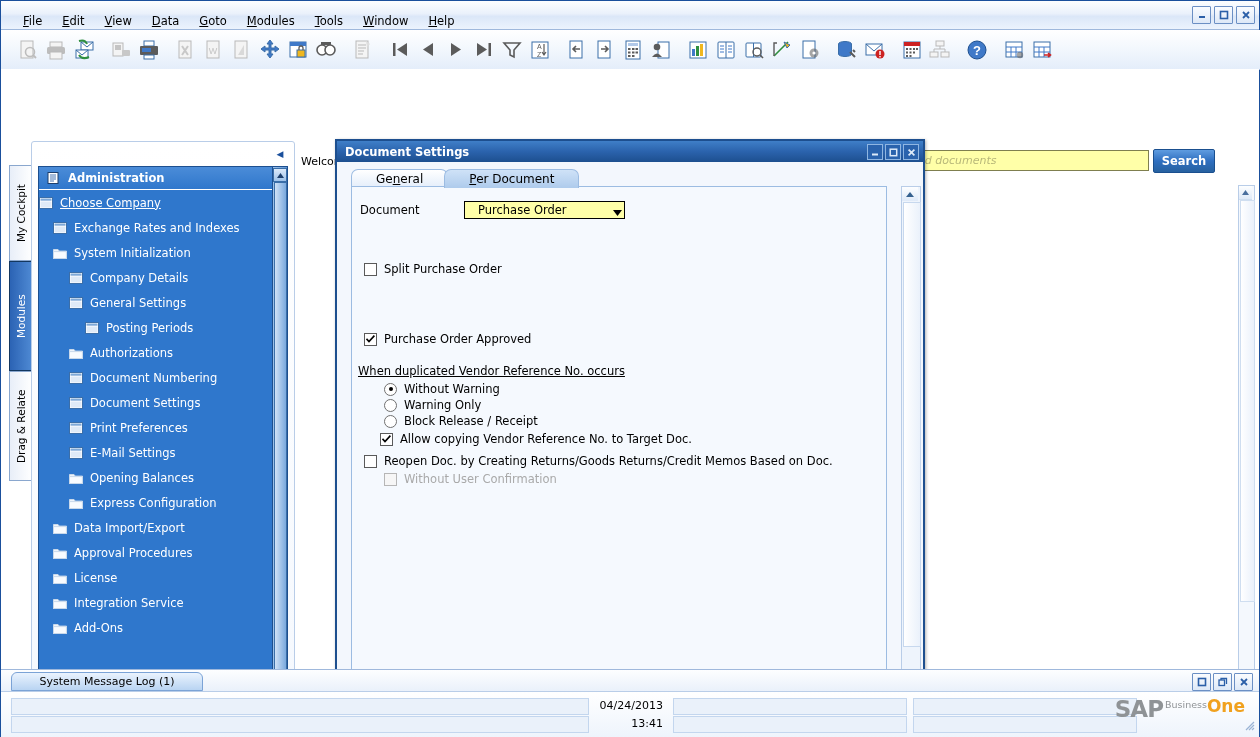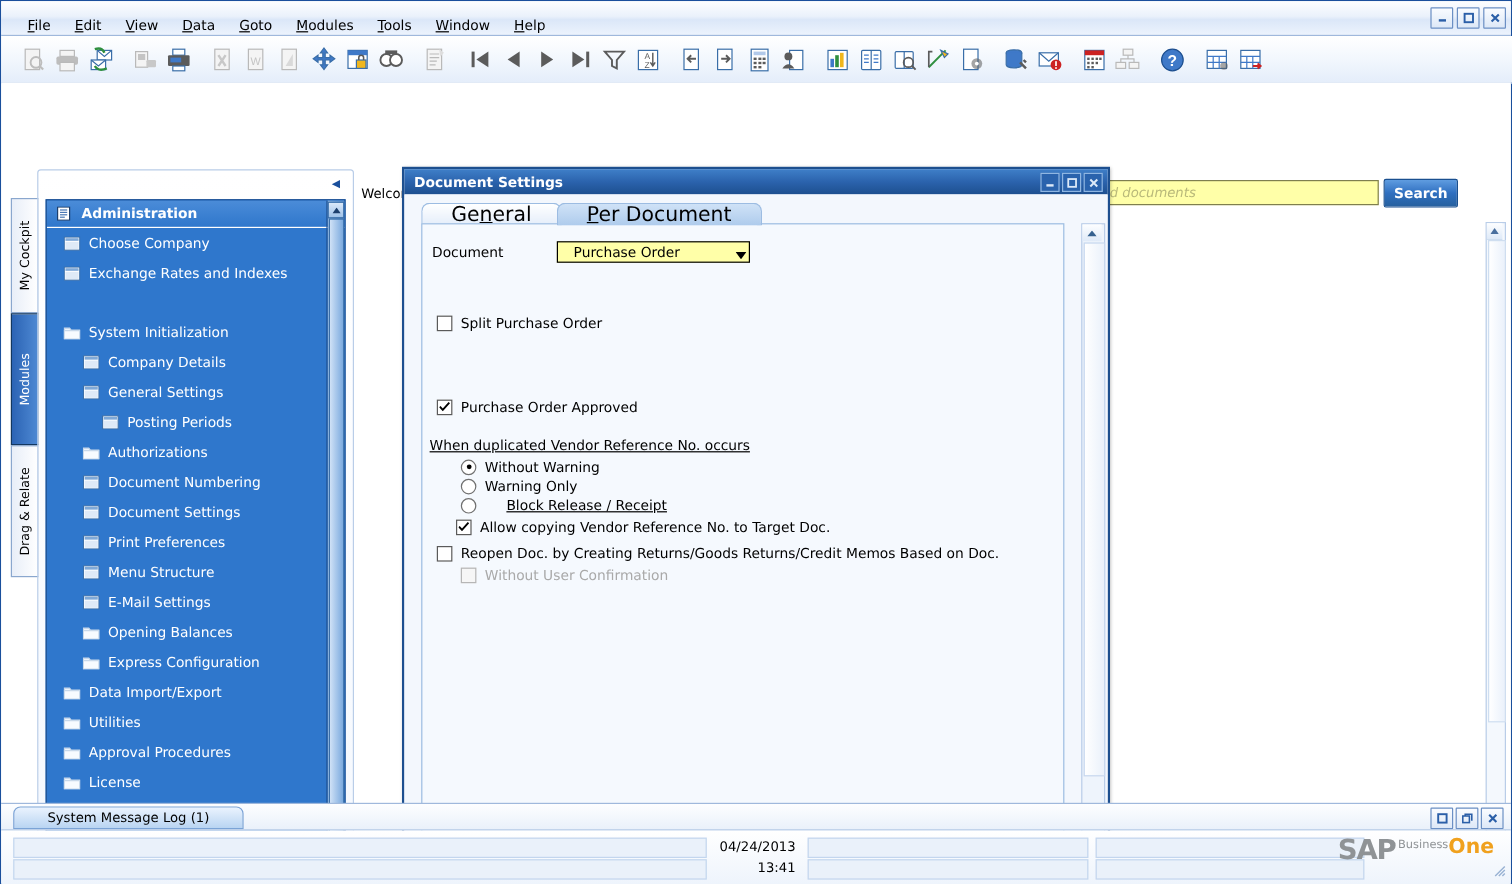--- a/index.html
+++ b/index.html
@@ -88,21 +88,21 @@
   .dialog{position:absolute;left:334px;top:70px;width:586px;height:600px;
     border:2px solid #1d4f8f;background:#f3f7fd;box-shadow:1px 1px 3px rgba(0,0,0,.3);}
   .dlg-title{height:21px;background:linear-gradient(to bottom,#3f7fc8 0%,#2b63ad 50%,#1d4f8f 100%);
     color:#fff;font-weight:bold;font-size:11.5px;display:flex;align-items:center;padding-left:8px;}
   .dlg-btns{position:absolute;right:4px;top:3px;display:flex;gap:2px;}
   .dwb{width:14px;height:14px;border:1px solid #8fb6e2;background:#2a63ad;
     display:flex;align-items:center;justify-content:center;}
   .dlg-body{position:absolute;left:0;top:21px;right:0;bottom:0;background:#f3f7fd;}
 
   .tabs{position:absolute;left:14px;top:6px;display:flex;align-items:flex-end;height:20px;}
-  .tab{height:18px;padding:0 24px;font-size:17px;display:flex;align-items:center;
+  .tab{height:18px;padding:0 24px;font-size:12px;display:flex;align-items:center;
     border:1px solid #9cbce2;border-bottom:none;border-radius:7px 7px 0 0;margin-right:-4px;}
   .tab.inactive{background:linear-gradient(to bottom,#ffffff,#e3edfa);color:#000;}
   .tab.active{background:linear-gradient(to bottom,#cfe2f7,#aecbec);color:#000;position:relative;z-index:2;}
   .tab u{text-decoration:underline;}
 
   .panel{position:absolute;left:14px;top:24px;width:534px;height:540px;
     background:#f5f9fe;border:1px solid #9cbce2;}
 
   .frow{position:absolute;display:flex;align-items:center;font-size:11.5px;}
   .lbl{font-size:11.5px;color:#000;}
@@ -477,37 +477,37 @@
               <rect x="1" y="0.5" width="10" height="11" fill="#fff" stroke="#1d3f6d"></rect>
               <rect x="3" y="2.5" width="6" height="1" fill="#4a78b5"></rect>
               <rect x="3" y="4.5" width="6" height="1" fill="#4a78b5"></rect>
               <rect x="3" y="6.5" width="6" height="1" fill="#4a78b5"></rect>
               <rect x="3" y="8.5" width="4" height="1" fill="#4a78b5"></rect>
             </svg>
           </span>
           <span>Administration</span>
         </div>
         <div id="treebody">
-            <div class="tnode" style="padding-left: 14px;">
+            <div class="tnode" style=" text-decoration: underline;">
               <span class="ico"><svg width="14" height="12" viewBox="0 0 14 12">
                   <rect x="0.5" y="0.5" width="13" height="11" fill="#ffffff" stroke="#3b6ea8"></rect>
                   <rect x="1.5" y="1.5" width="11" height="2.2" fill="#7fa9d8"></rect>
                   <rect x="1.5" y="4.5" width="11" height="6" fill="#dfeaf7"></rect>
                 </svg></span>
               <span>Choose Company</span>
             </div>
             <div class="tnode" style="padding-left: 14px;">
               <span class="ico"><svg width="14" height="12" viewBox="0 0 14 12">
                   <rect x="0.5" y="0.5" width="13" height="11" fill="#ffffff" stroke="#3b6ea8"></rect>
                   <rect x="1.5" y="1.5" width="11" height="2.2" fill="#7fa9d8"></rect>
                   <rect x="1.5" y="4.5" width="11" height="6" fill="#dfeaf7"></rect>
                 </svg></span>
               <span>Exchange Rates and Indexes</span>
             </div>
-            <div class="tnode" style="padding-left: 14px; margin-top: 24px;">
+            <div class="tnode" style="padding-left: 14px;">
               <span class="ico"><svg width="14" height="12" viewBox="0 0 14 12">
                   <path d="M0.5 2.5 h4.5 l1.3 1.6 h7.2 v7.4 h-13 z" fill="#eef4fb" stroke="#c8d8ea"></path>
                   <path d="M0.5 4.6 h12.9 v6.9 h-12.9 z" fill="#f8fbff" stroke="#c8d8ea"></path>
                 </svg></span>
               <span>System Initialization</span>
             </div>
             <div class="tnode" style="padding-left: 30px;">
               <span class="ico"><svg width="14" height="12" viewBox="0 0 14 12">
                   <rect x="0.5" y="0.5" width="13" height="11" fill="#ffffff" stroke="#3b6ea8"></rect>
                   <rect x="1.5" y="1.5" width="11" height="2.2" fill="#7fa9d8"></rect>
@@ -561,28 +561,20 @@
                   <rect x="1.5" y="4.5" width="11" height="6" fill="#dfeaf7"></rect>
                 </svg></span>
               <span>Print Preferences</span>
             </div>
             <div class="tnode" style="padding-left: 30px;">
               <span class="ico"><svg width="14" height="12" viewBox="0 0 14 12">
                   <rect x="0.5" y="0.5" width="13" height="11" fill="#ffffff" stroke="#3b6ea8"></rect>
                   <rect x="1.5" y="1.5" width="11" height="2.2" fill="#7fa9d8"></rect>
                   <rect x="1.5" y="4.5" width="11" height="6" fill="#dfeaf7"></rect>
                 </svg></span>
-              <span>Menu Structure</span>
-            </div>
-            <div class="tnode" style="padding-left: 30px;">
-              <span class="ico"><svg width="14" height="12" viewBox="0 0 14 12">
-                  <rect x="0.5" y="0.5" width="13" height="11" fill="#ffffff" stroke="#3b6ea8"></rect>
-                  <rect x="1.5" y="1.5" width="11" height="2.2" fill="#7fa9d8"></rect>
-                  <rect x="1.5" y="4.5" width="11" height="6" fill="#dfeaf7"></rect>
-                </svg></span>
               <span>E-Mail Settings</span>
             </div>
             <div class="tnode" style="padding-left: 30px;">
               <span class="ico"><svg width="14" height="12" viewBox="0 0 14 12">
                   <path d="M0.5 2.5 h4.5 l1.3 1.6 h7.2 v7.4 h-13 z" fill="#eef4fb" stroke="#c8d8ea"></path>
                   <path d="M0.5 4.6 h12.9 v6.9 h-12.9 z" fill="#f8fbff" stroke="#c8d8ea"></path>
                 </svg></span>
               <span>Opening Balances</span>
             </div>
             <div class="tnode" style="padding-left: 30px;">
@@ -591,27 +583,20 @@
                   <path d="M0.5 4.6 h12.9 v6.9 h-12.9 z" fill="#f8fbff" stroke="#c8d8ea"></path>
                 </svg></span>
               <span>Express Configuration</span>
             </div>
             <div class="tnode" style="padding-left: 14px;">
               <span class="ico"><svg width="14" height="12" viewBox="0 0 14 12">
                   <path d="M0.5 2.5 h4.5 l1.3 1.6 h7.2 v7.4 h-13 z" fill="#eef4fb" stroke="#c8d8ea"></path>
                   <path d="M0.5 4.6 h12.9 v6.9 h-12.9 z" fill="#f8fbff" stroke="#c8d8ea"></path>
                 </svg></span>
               <span>Data Import/Export</span>
-            </div>
-            <div class="tnode" style="padding-left: 14px;">
-              <span class="ico"><svg width="14" height="12" viewBox="0 0 14 12">
-                  <path d="M0.5 2.5 h4.5 l1.3 1.6 h7.2 v7.4 h-13 z" fill="#eef4fb" stroke="#c8d8ea"></path>
-                  <path d="M0.5 4.6 h12.9 v6.9 h-12.9 z" fill="#f8fbff" stroke="#c8d8ea"></path>
-                </svg></span>
-              <span>Utilities</span>
             </div>
             <div class="tnode" style="padding-left: 14px;">
               <span class="ico"><svg width="14" height="12" viewBox="0 0 14 12">
                   <path d="M0.5 2.5 h4.5 l1.3 1.6 h7.2 v7.4 h-13 z" fill="#eef4fb" stroke="#c8d8ea"></path>
                   <path d="M0.5 4.6 h12.9 v6.9 h-12.9 z" fill="#f8fbff" stroke="#c8d8ea"></path>
                 </svg></span>
               <span>Approval Procedures</span>
             </div>
             <div class="tnode" style="padding-left: 14px;">
               <span class="ico"><svg width="14" height="12" viewBox="0 0 14 12">
@@ -741,21 +726,21 @@
               <div class="chk-row" style="height: 16px; gap: 7px;">
                 <span class="rdo">
                   <span class="dot"></span>
                 </span>
                 <span class="lbl">Without Warning</span>
               </div>
               <div class="chk-row" style="height: 16px; gap: 7px; text-align: right;">
                 <span class="rdo"></span>
                 <span class="lbl">Warning Only</span>
               </div>
-              <div class="chk-row" style="height: 16px; gap: 25px; text-decoration: underline;">
+              <div class="chk-row" style="height: 16px; gap: 7px;">
                 <span class="rdo"></span>
                 <span class="lbl">Block Release / Receipt</span>
               </div>
             </div>
 
           <div class="frow chk-row" style="left:28px;top:245px;">
             <span class="cbx">
               <svg width="9" height="8" viewBox="0 0 9 8">
                   <path d="M0.5 3.8 L3 6.6 L8.4 0.6" stroke="#000" stroke-width="1.6" fill="none"></path>
                 </svg>

